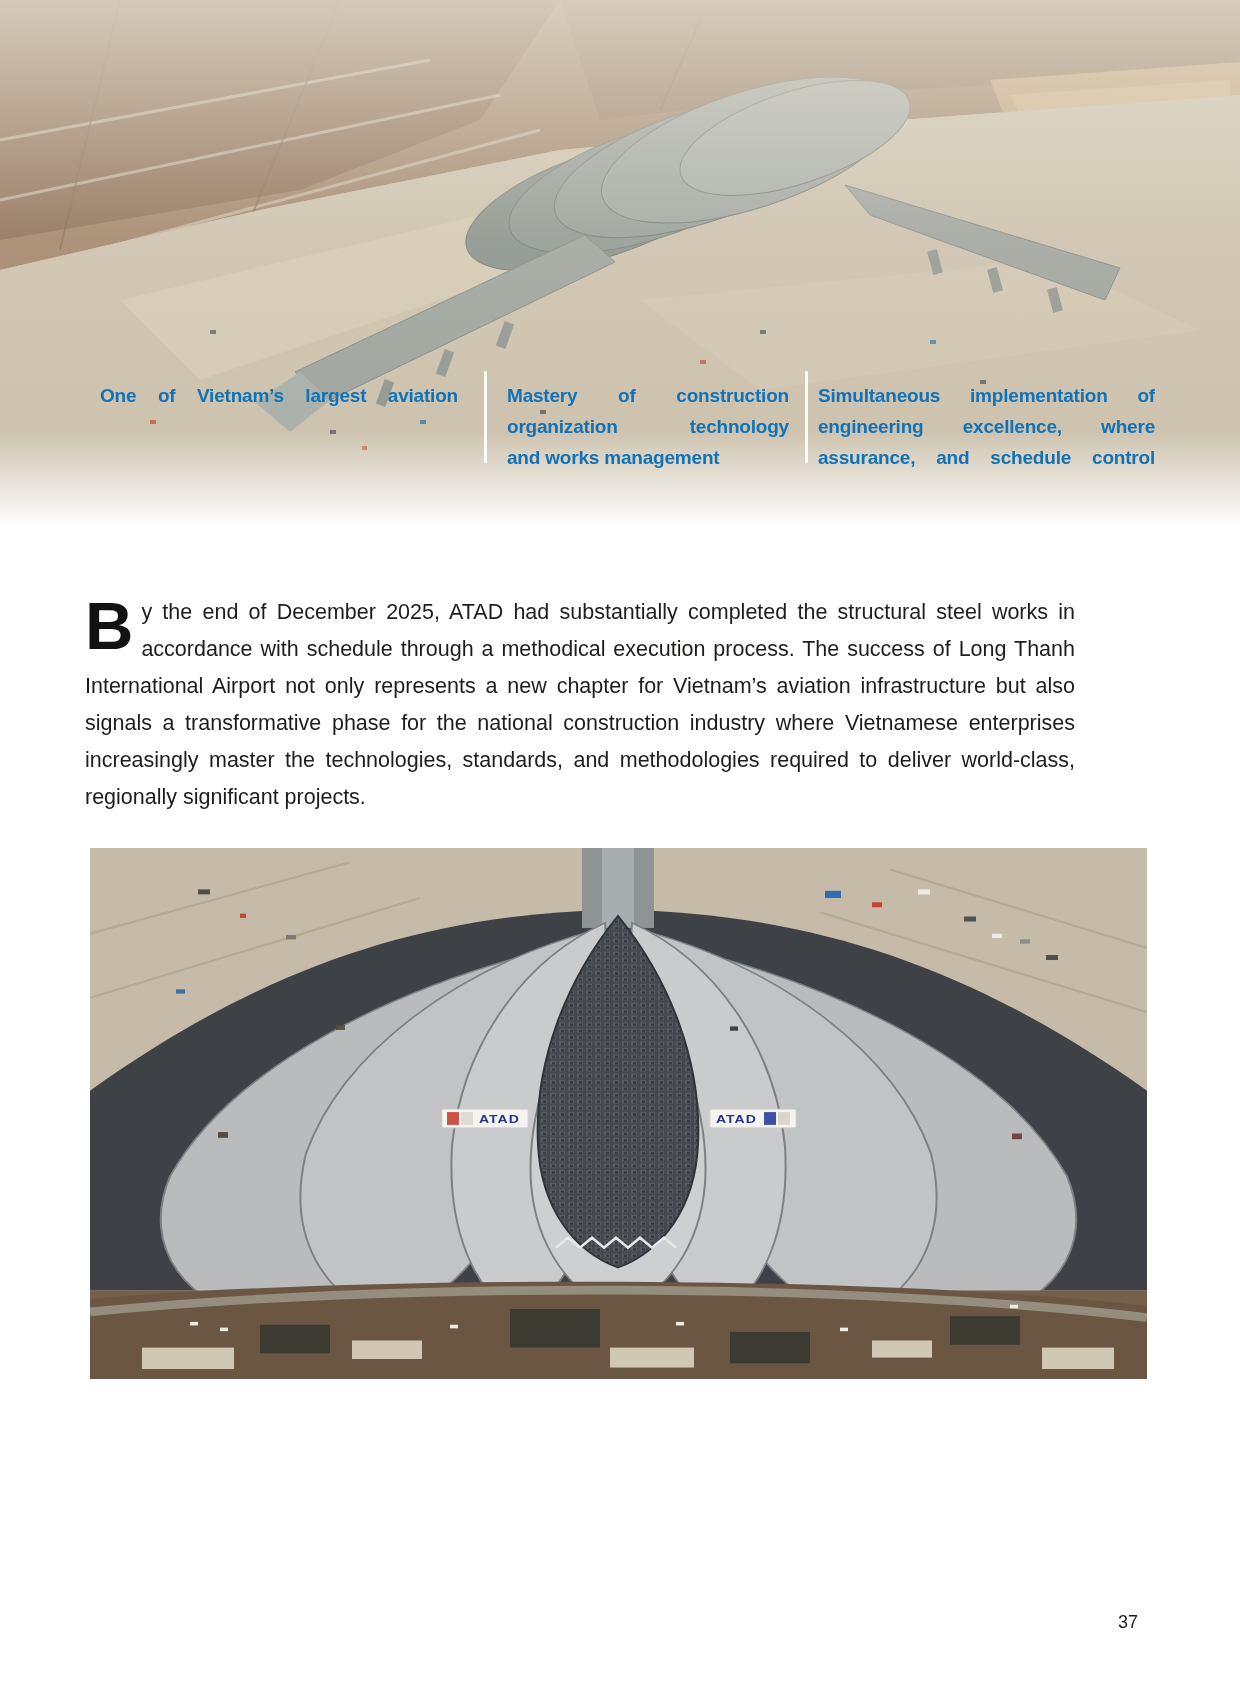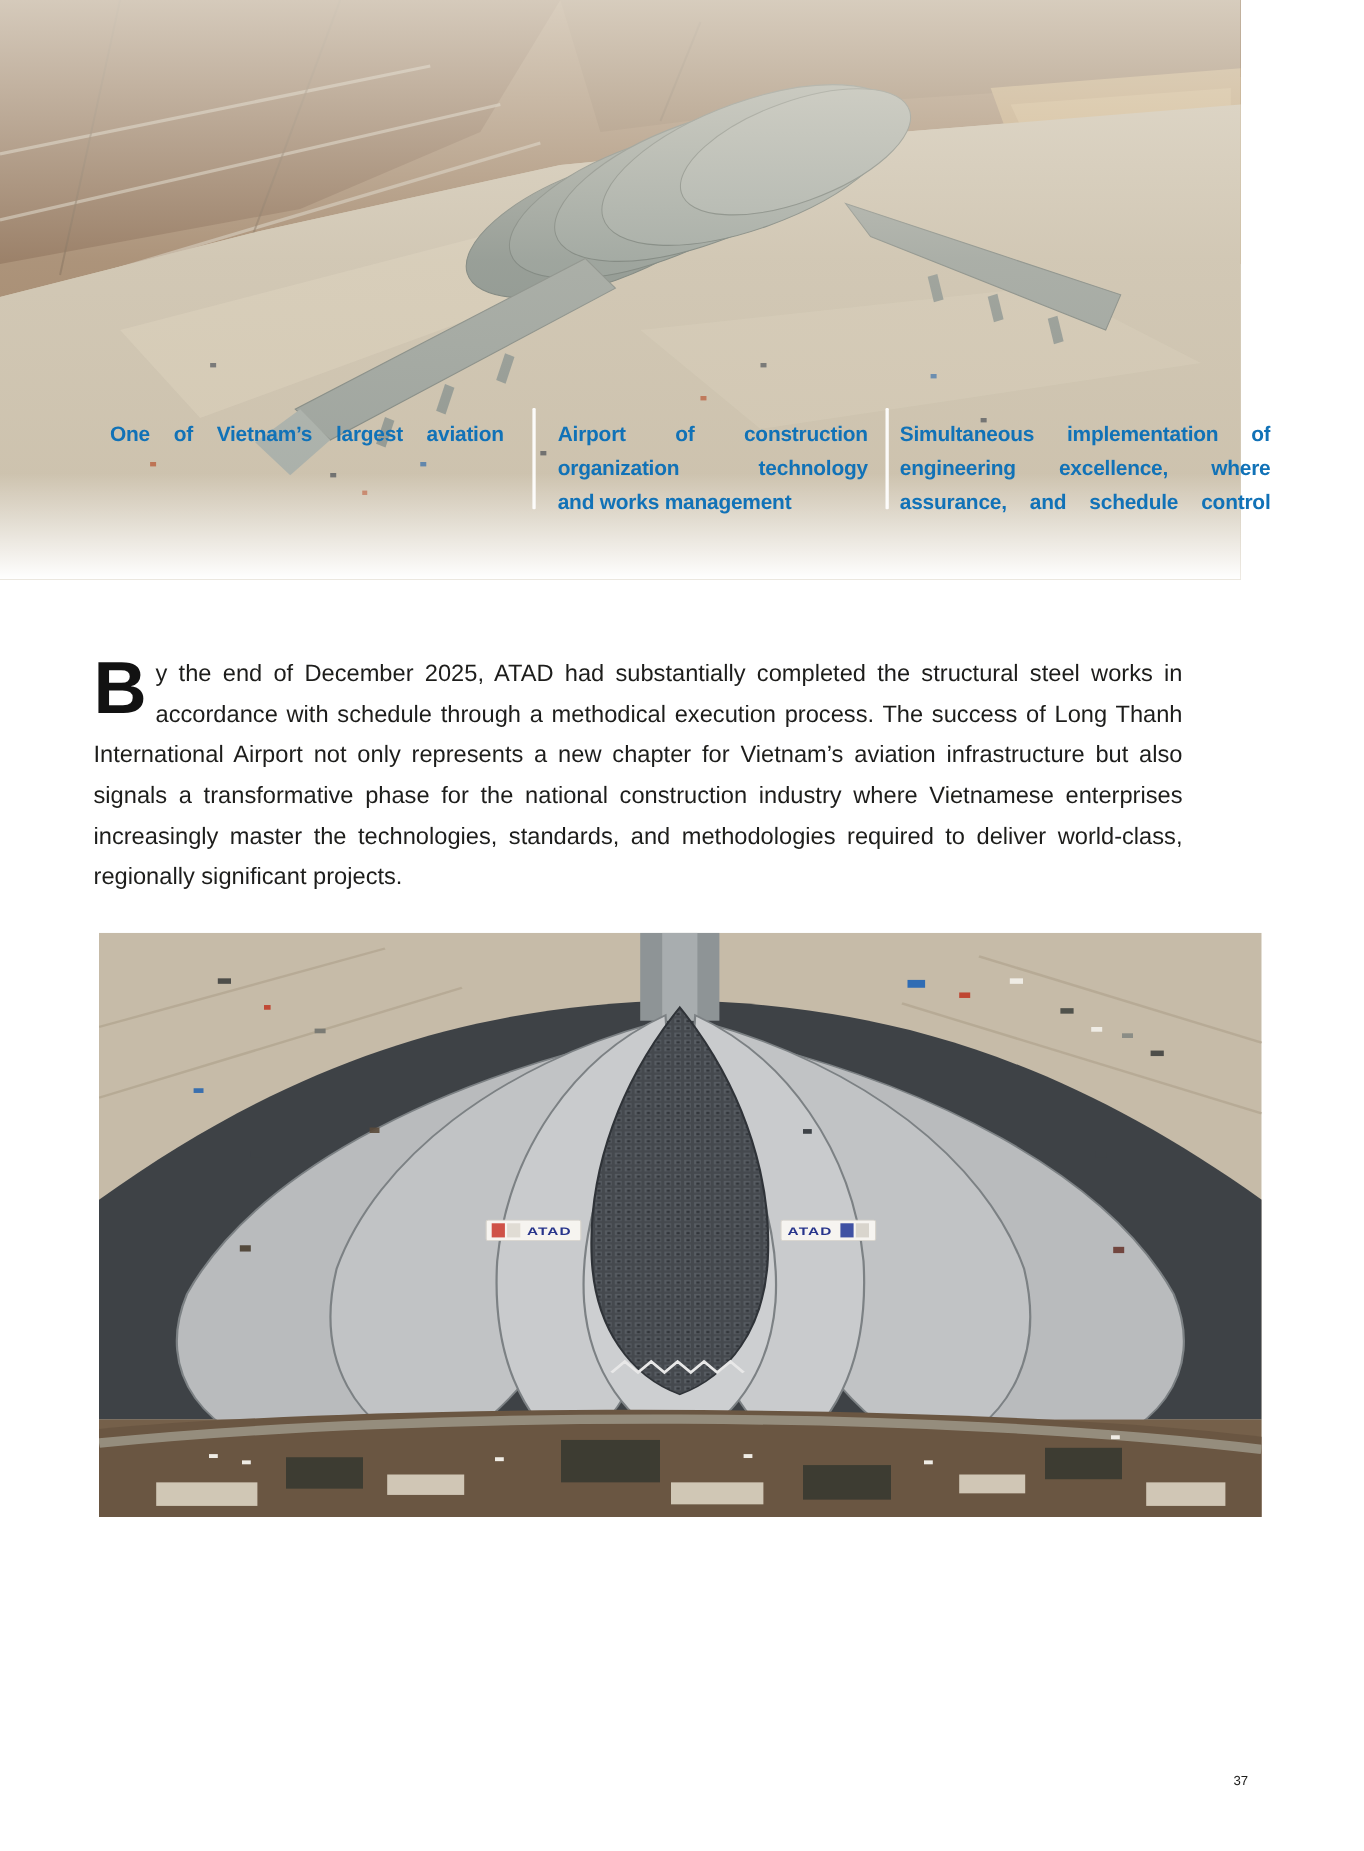--- a/index.html
+++ b/index.html
@@ -1,21 +1,21 @@
 <!DOCTYPE html>
 <html><head>
 <meta charset="utf-8">
 <style>
   html,body{margin:0;padding:0;}
   body{
     width:1240px;height:1683px;position:relative;background:#ffffff;
     font-family:"Liberation Sans",sans-serif;overflow:hidden;
   }
   
-  .hero{position:absolute;left:0;top:0;width:1128px;height:527px;}
+  .hero{position:absolute;left:0;top:0;width:1240px;height:527px;}
   .hero svg{display:block;width:100%;height:100%;}
   .hl{
     position:absolute;color:#1172b7;font-weight:bold;font-size:19px;
     line-height:31px;letter-spacing:-0.2px;
   }
   .hl-line{height:31px;overflow:hidden;}
   .hl-line.j{text-align:justify;text-align-last:justify;}
   .hl-line.ws{word-spacing:14px;}
   .hl1{left:100px;top:380px;width:358px;}
   .hl2{left:507px;top:380px;width:282px;}
@@ -34,21 +34,21 @@
   .dropcap{
     float:left;font-size:67px;line-height:55px;font-weight:bold;
     color:#121212;margin:4px 8px 0 0;
   }
   
   .photo2{position:absolute;left:90px;top:848px;width:1057px;height:531px;}
   .photo2 svg{display:block;width:100%;height:100%;}
   
   .pagenum{
     position:absolute;left:1104px;top:1612px;width:48px;text-align:center;
-    font-size:12px;color:#1d1d1b;
+    font-size:18px;color:#1d1d1b;
   }
 </style>
 </head>
 <body>
 
 <div class="hero">
   <svg viewBox="0 0 1240 527" preserveAspectRatio="none">
     <defs>
       <linearGradient id="hz" x1="0" y1="0" x2="0" y2="1">
         <stop offset="0" stop-color="#e9e3d7" stop-opacity="0.8"></stop>
@@ -121,21 +121,21 @@
     </g>
     <rect width="1240" height="527" fill="url(#hz)"></rect>
     <rect y="430" width="1240" height="97" fill="url(#fade)"></rect>
   </svg>
 
   <div class="hl hl1">
     <div class="hl-line j">One of Vietnam’s largest aviation</div>
   </div>
   <div class="divider div1"></div>
   <div class="hl hl2">
-    <div class="hl-line j">Airport of construction</div>
+    <div class="hl-line j">Mastery of construction</div>
     <div class="hl-line j">organization technology</div>
     <div class="hl-line">and works management</div>
   </div>
   <div class="divider div2"></div>
   <div class="hl hl3">
     <div class="hl-line j">Simultaneous implementation of</div>
     <div class="hl-line j">engineering excellence, where</div>
     <div class="hl-line j">assurance, and schedule control</div>
   </div>
 </div>

